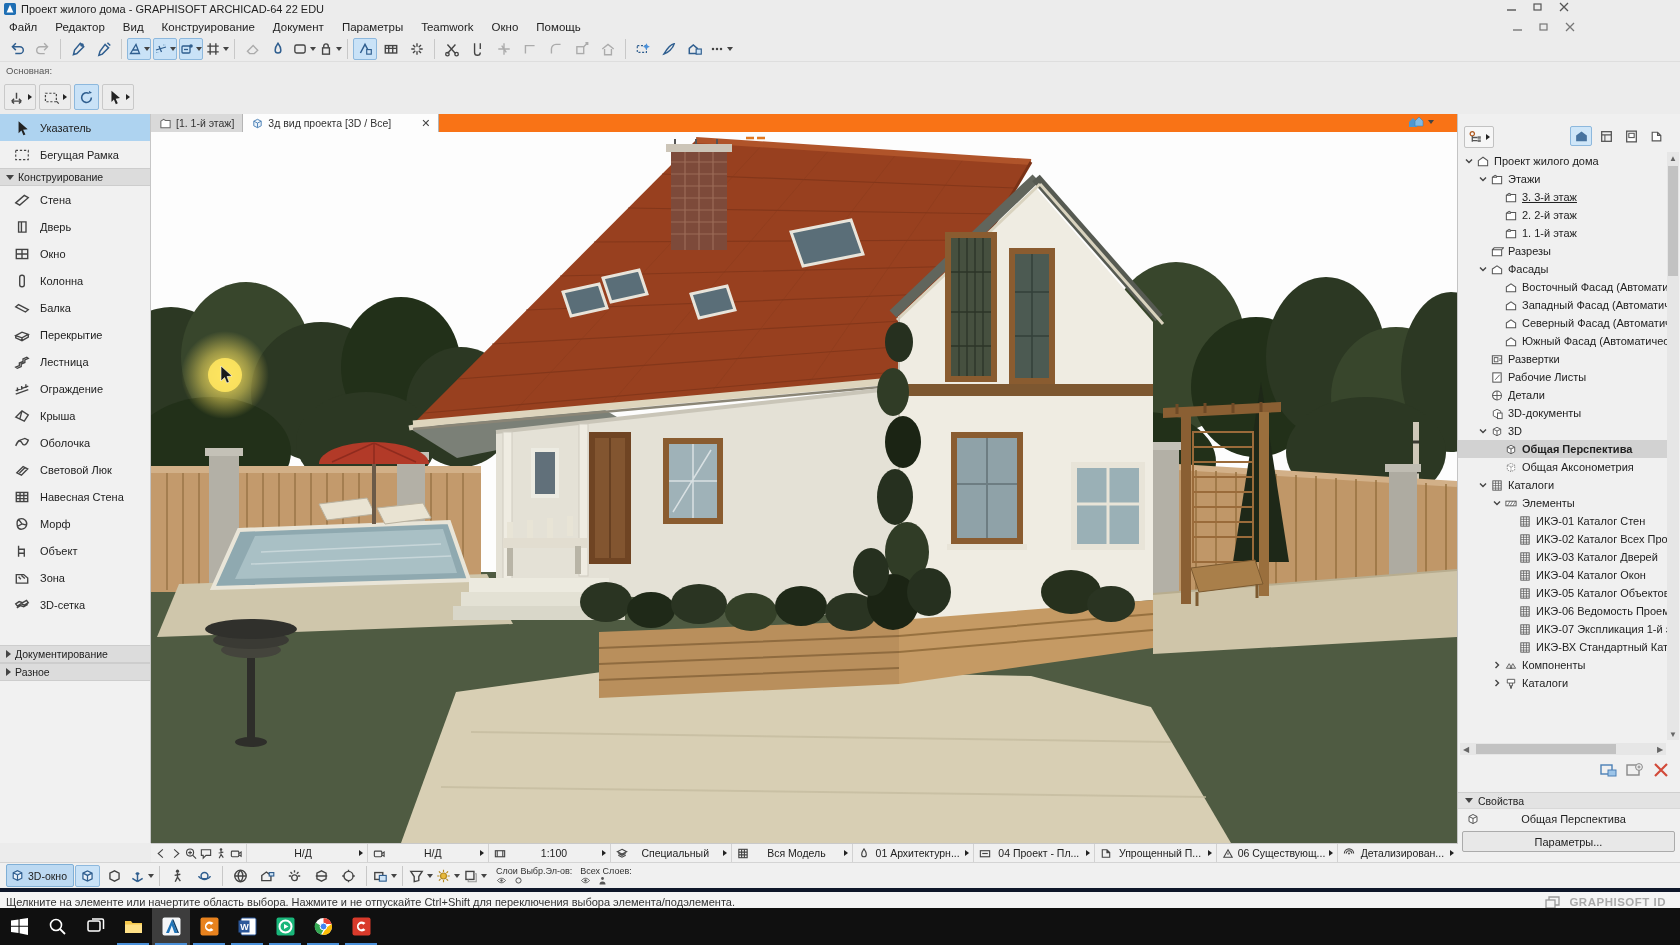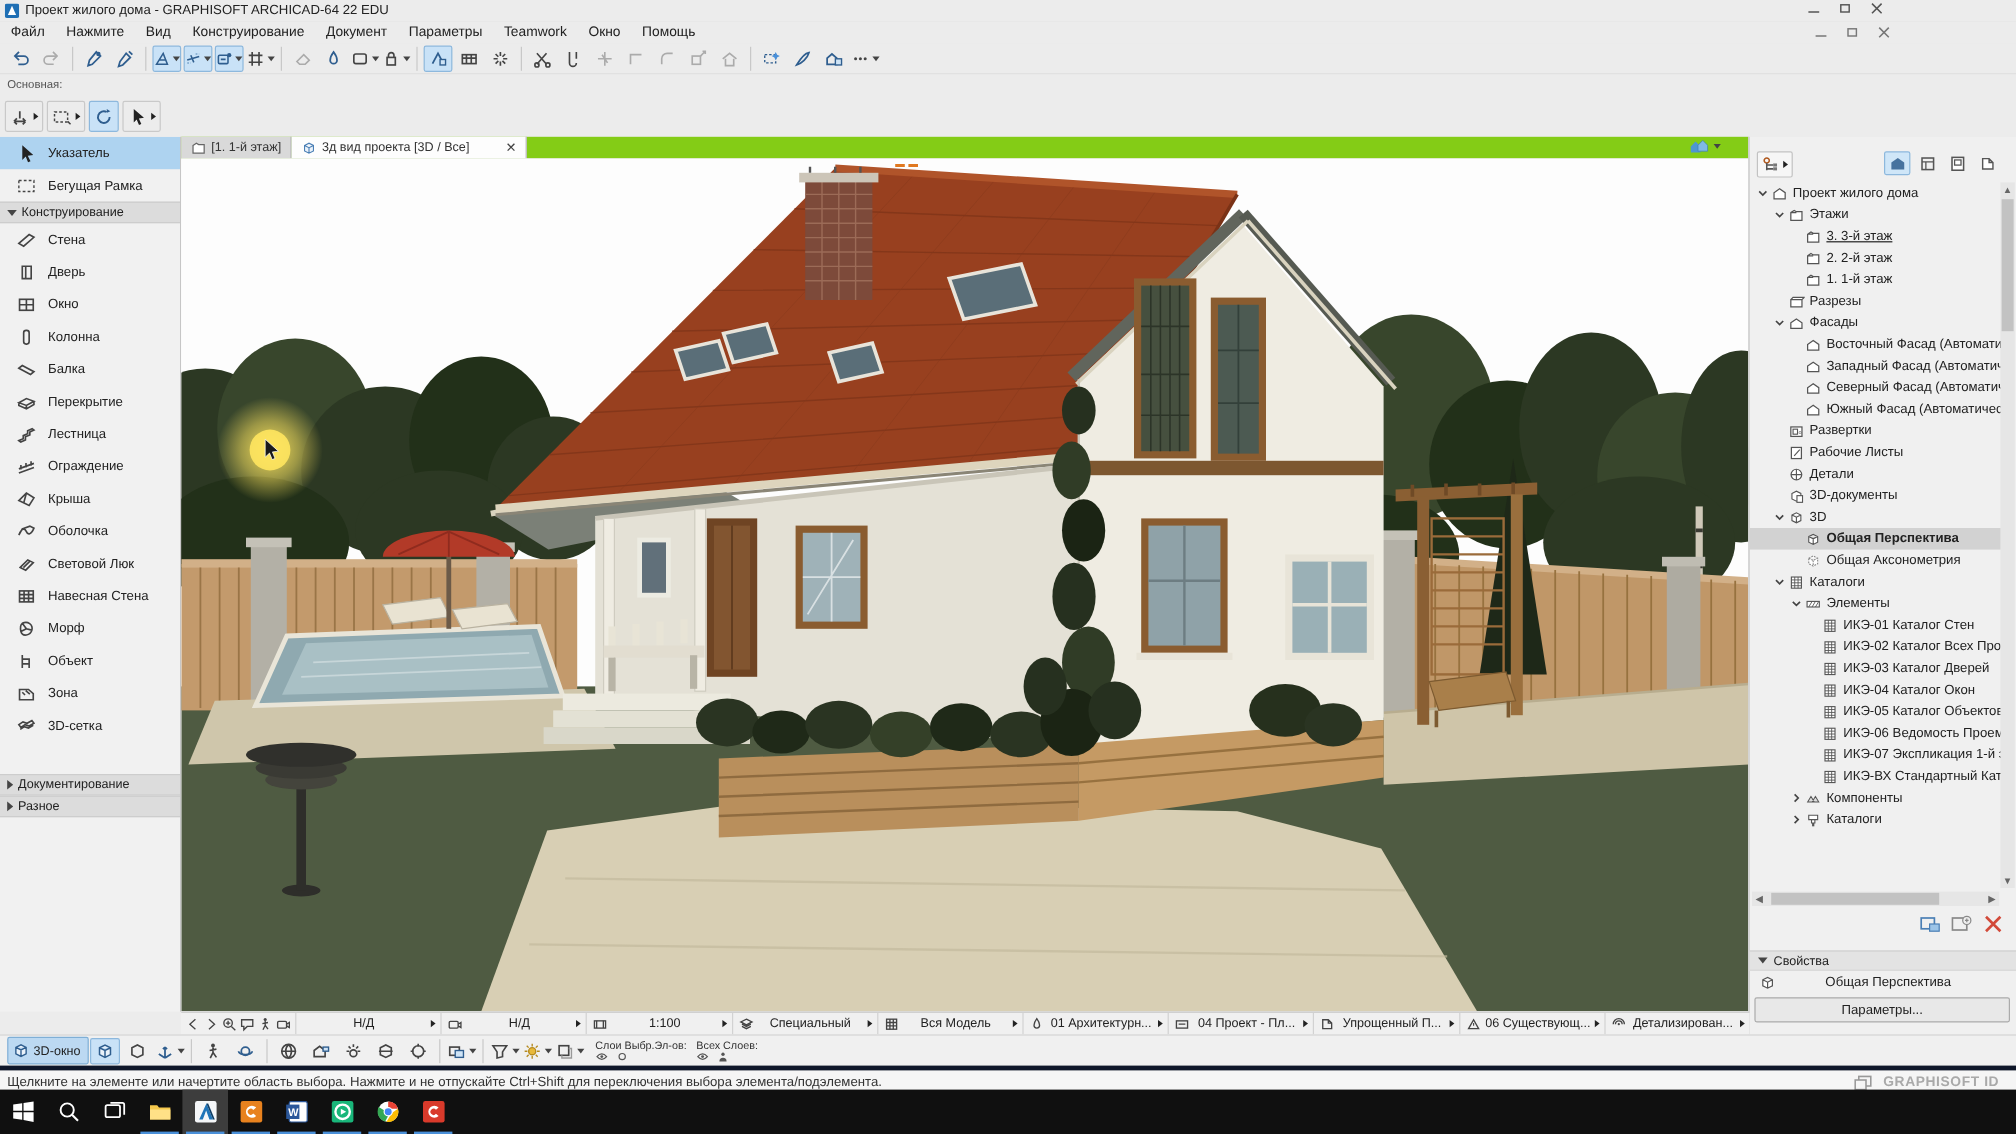--- a/index.html
+++ b/index.html
@@ -23,21 +23,21 @@
   .dda{width:0;height:0;border-left:3.5px solid transparent;border-right:3.5px solid transparent;border-top:4px solid #444;margin-left:2px;}
   
   .subbar{left:0;top:62px;width:1680px;height:52px;background:#ececec;}
   .osn{position:absolute;left:6px;top:3px;font-size:9.5px;color:#555;}
   .basicbar{position:absolute;left:4px;top:22px;display:flex;gap:3px;}
   .bbtn{height:24px;background:#ececec;border:1px solid #c9c9c9;border-radius:2px;display:flex;align-items:center;justify-content:center;padding:0 3px;}
   .bbtn.hl{background:#c9e2f7;border-color:#8db8dd;}
   .bbtn .ic{width:17px;height:17px;}
   .parr{width:0;height:0;border-top:3.5px solid transparent;border-bottom:3.5px solid transparent;border-left:4px solid #222;margin-left:3px;}
   
-  .tabstrip{left:151px;top:114px;width:1306px;height:18px;background:#84cc16;display:flex;border-bottom:1px solid #bdbdbd;}
+  .tabstrip{left:151px;top:114px;width:1306px;height:18px;background:#f97316;display:flex;border-bottom:1px solid #bdbdbd;}
   .tab{display:flex;align-items:center;font-size:10.5px;padding:0 8px;border-right:1px solid #b5b5b5;background:#d9d9d9;color:#333;gap:4px;}
   .tab .ic{width:13px;height:13px;}
   .tab.active{background:#fdfdfd;}
   .tabclose{margin-left:26px;color:#444;font-size:11px;}
   .viewico{position:absolute;right:6px;top:1px;display:flex;align-items:center;gap:2px;}
   .viewico .ic{width:16px;height:14px;}
   
   .toolbox{left:0;top:114px;width:151px;height:729px;background:#f1f1f1;border-right:1px solid #c6c6c6;box-sizing:border-box;font-size:11px;overflow:hidden;}
   .tool-row{height:27px;display:flex;align-items:center;}
   .tool-row .ic{width:20px;height:16px;margin:0 8px 0 12px;flex:0 0 auto;}
@@ -127,21 +127,21 @@
           <rect x="2" y="2" width="7" height="6" fill="none" stroke="#555" stroke-width="1.2"></rect>
         </svg>
       <svg viewBox="0 0 12 10">
           <path d="M2 1 L10 9 M10 1 L2 9" stroke="#555" stroke-width="1.3"></path>
         </svg>
     </div>
   </div>
 
   <div class="abs menubar">
       <div class="menu-item">Файл</div>
-      <div class="menu-item">Нажмите</div>
+      <div class="menu-item">Редактор</div>
       <div class="menu-item">Вид</div>
       <div class="menu-item">Конструирование</div>
       <div class="menu-item">Документ</div>
       <div class="menu-item">Параметры</div>
       <div class="menu-item">Teamwork</div>
       <div class="menu-item">Окно</div>
       <div class="menu-item">Помощь</div>
     </div>
   <div class="winctl" style="top:22px;right:104px;">
     <svg viewBox="0 0 12 10">

